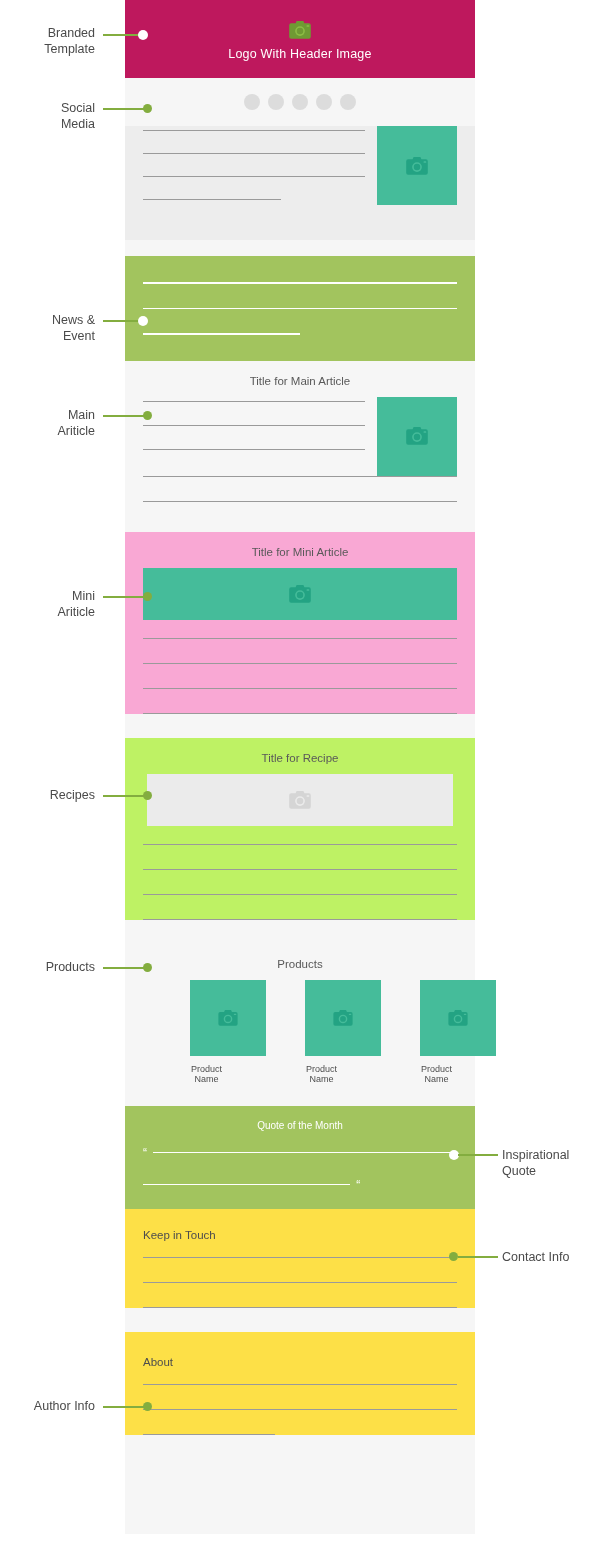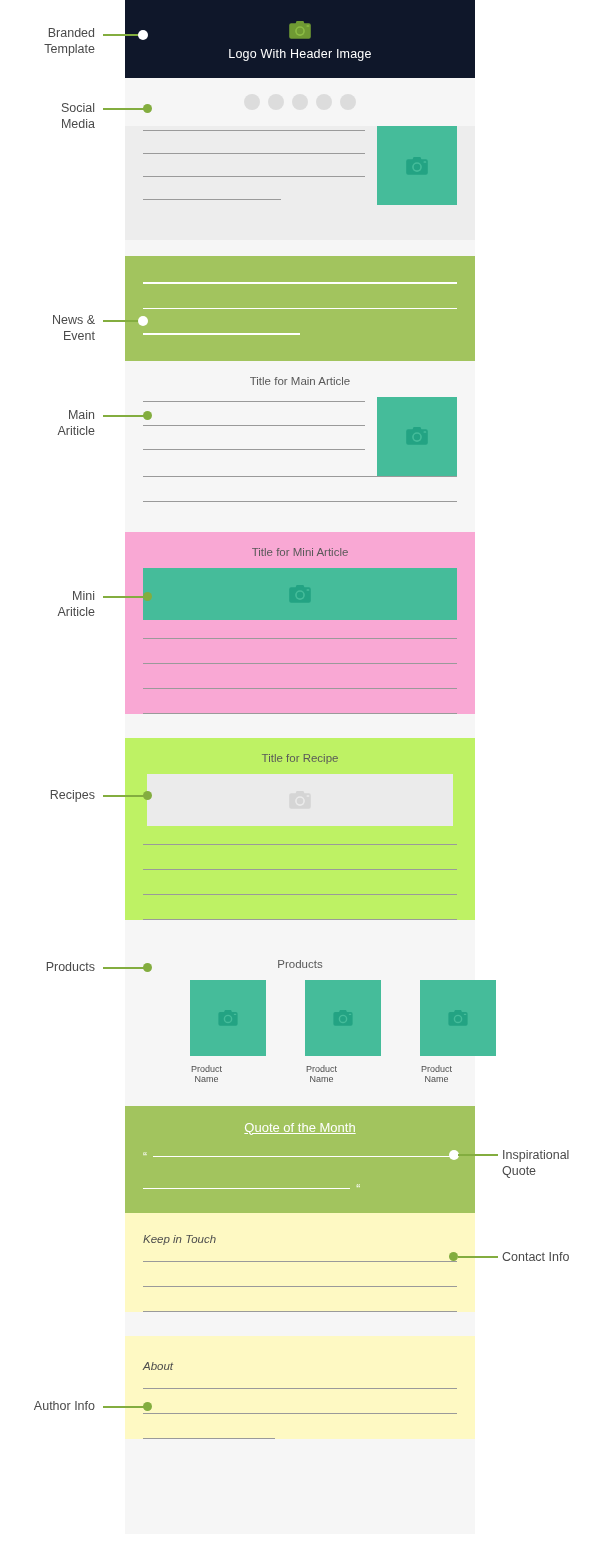--- a/index.html
+++ b/index.html
@@ -22,21 +22,21 @@
     left: 125px;
     top: 0;
     width: 350px;
     height: 1534px;
     background: #f6f6f6;
   }
 
   
   .header {
     height: 78px;
-    background: #0f172a;
+    background: #be185d;
     display: flex;
     flex-direction: column;
     align-items: center;
     justify-content: center;
     padding-top: 4px;
   }
   .header-cam { margin-bottom: 4px; }
   .header-title {
     color: #ffffff;
     font-size: 12.5px;
@@ -154,33 +154,32 @@
   }
 
   
   .quote {
     background: #a2c45e;
     padding: 14px 18px 18px 18px;
   }
   .quote-title {
     text-align: center;
     color: #ffffff;
-    font-size: 13px;
+    font-size: 10px;
     margin-bottom: 16px;
-    text-decoration: underline;
   }
   .quote-row { display: flex; align-items: center; }
   .qmark { color: #ffffff; font-size: 12px; line-height: 1; }
   .quote-row .qline { height: 1.5px; background: #ffffff; }
   .quote-row.r1 .qline { flex: 1; margin-left: 6px; }
   .quote-row.r2 { margin-top: 20px; }
   .quote-row.r2 .qline { width: 66%; margin-right: 6px; }
 
   
-  .foot { background: #fef9c3; font-style: italic; }
+  .foot { background: #fde047; }
   .foot-h {
     font-size: 11.5px;
     color: #4d4d4d;
     padding: 20px 18px 16px 18px;
   }
   .foot .lines .line { margin-bottom: 24px; }
   .copyright {
     text-align: center;
     font-size: 9.5px;
     color: #7a7a7a;

